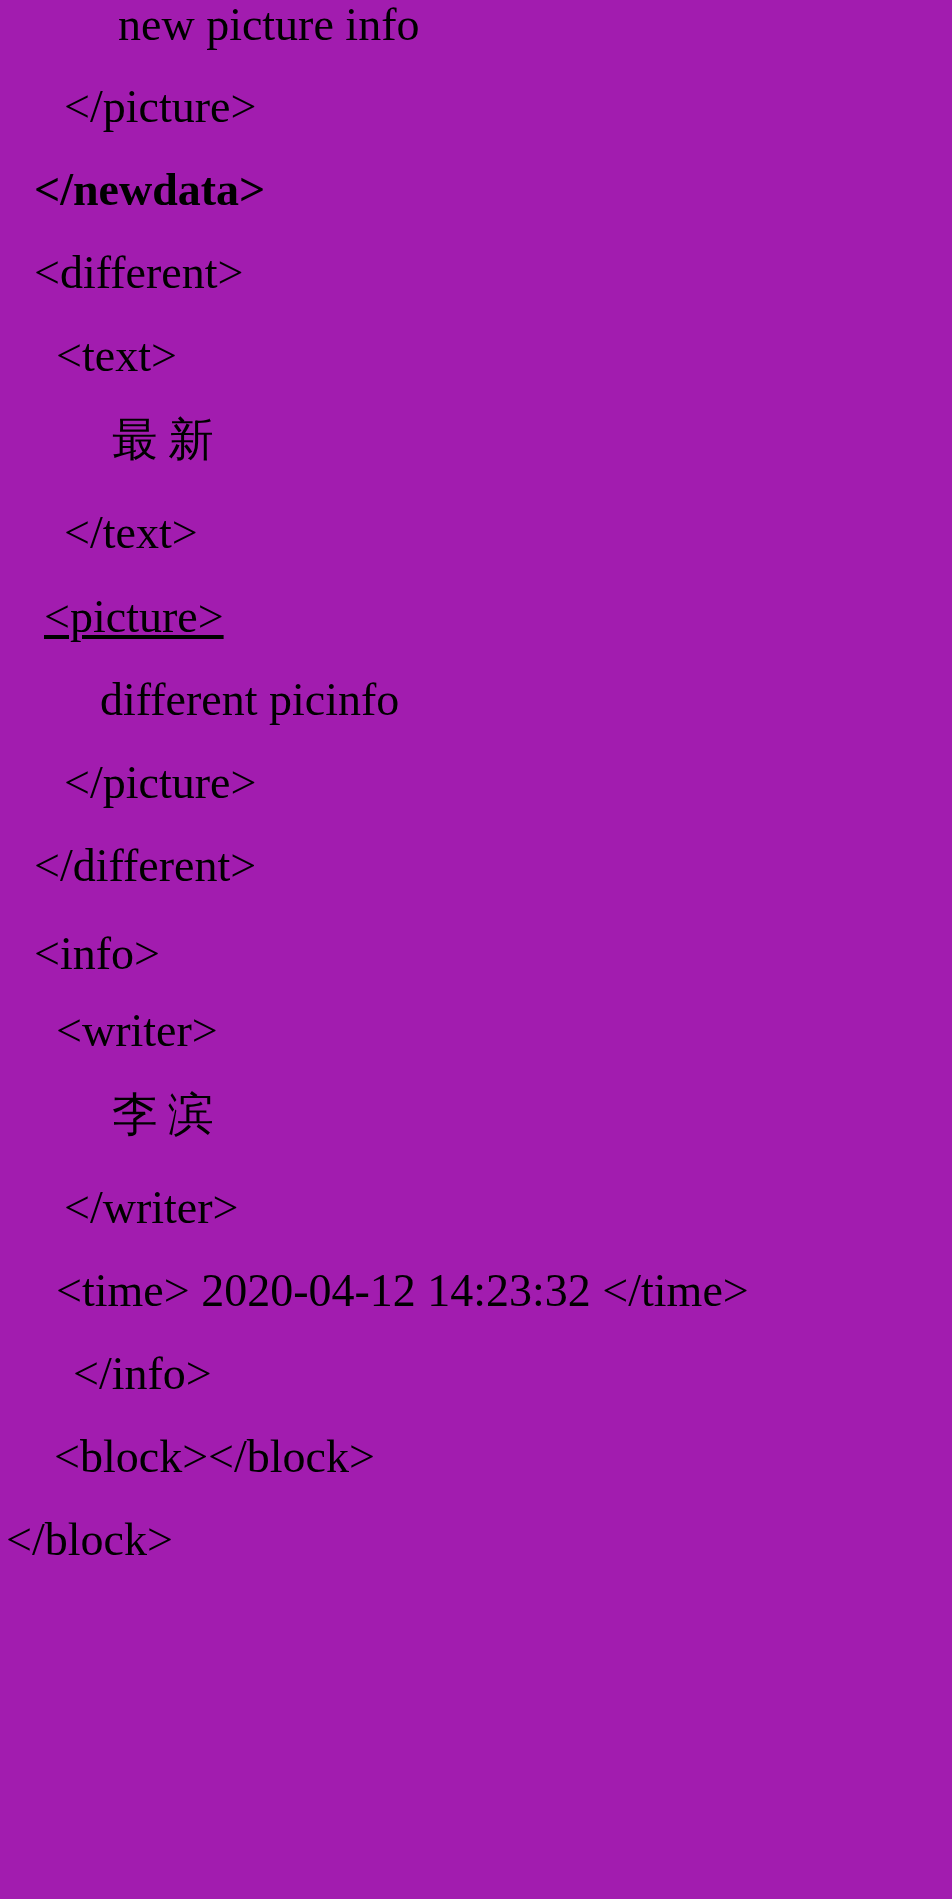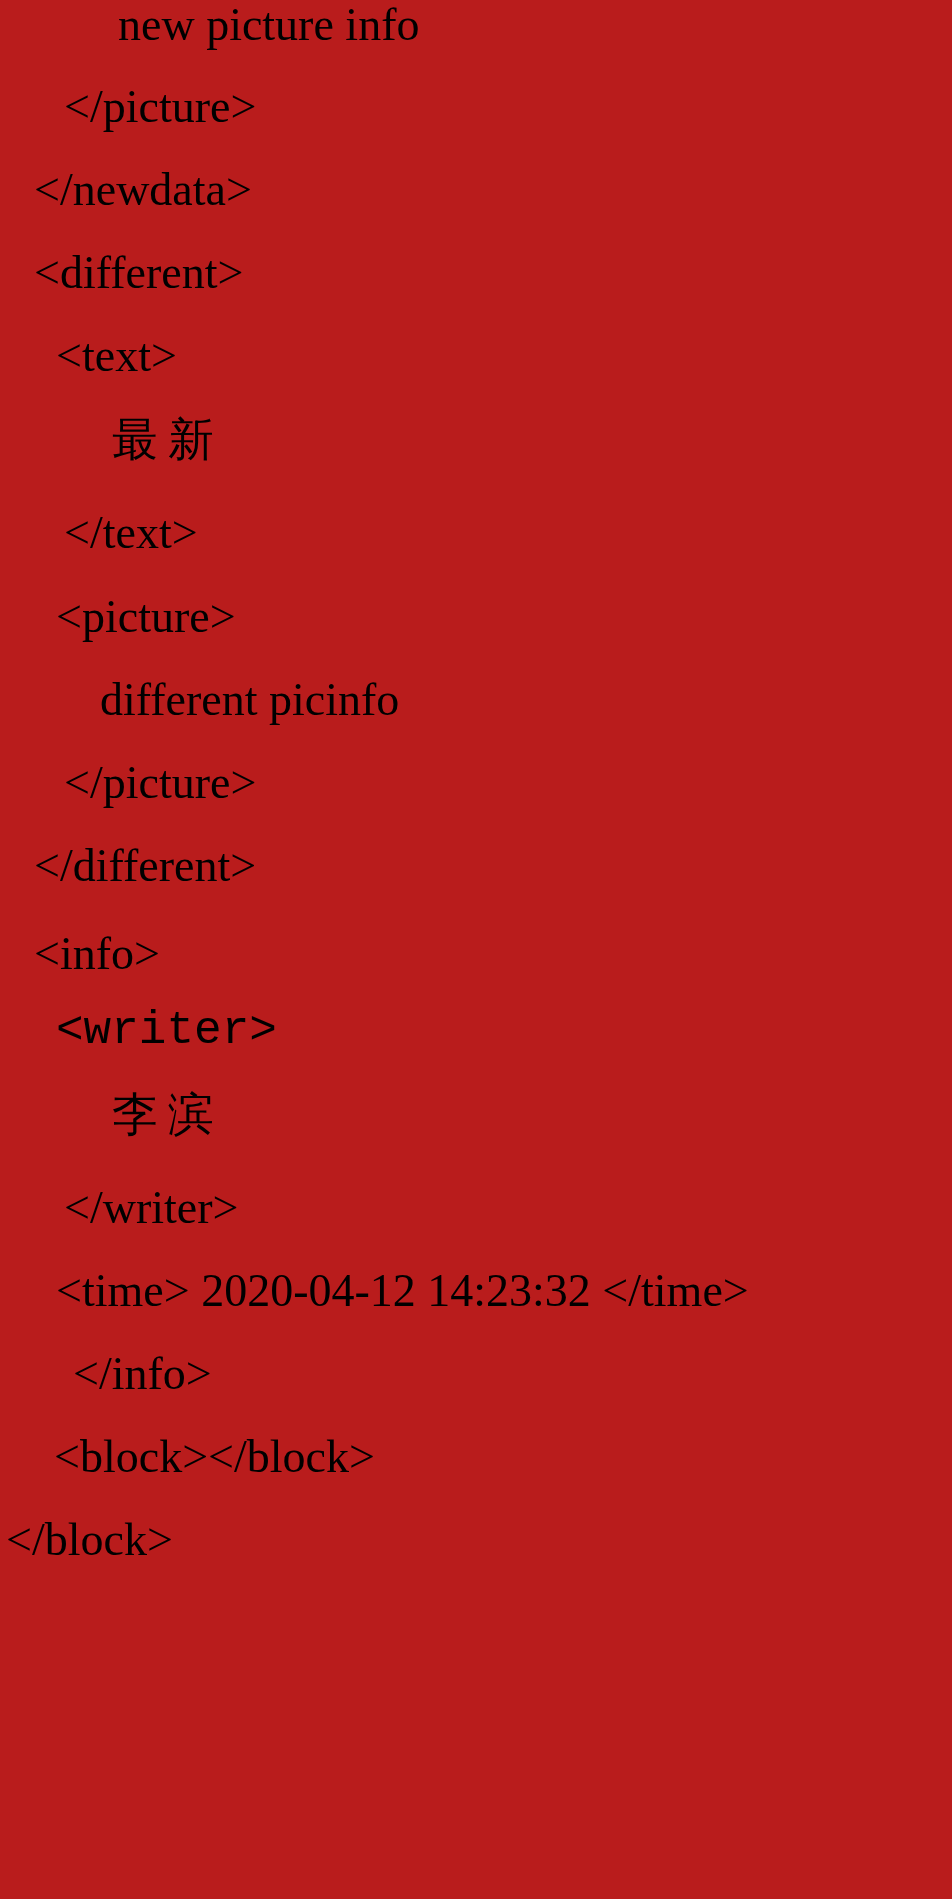--- a/index.html
+++ b/index.html
@@ -4,21 +4,21 @@
 <style>
   html, body {
     margin: 0;
     padding: 0;
     background: #ffffff;
   }
   #page {
     position: relative;
     width: 952px;
     height: 1899px;
-    background: #b91c1c;
+    background: #a21caf;
     overflow: hidden;
     font-family: "Liberation Serif", "DejaVu Serif", serif;
     color: #000000;
   }
   .code-line {
     position: absolute;
     white-space: pre;
     font-size: 46px;
     line-height: 50px;
     letter-spacing: 0px;
@@ -31,31 +31,31 @@
     margin-left: 8px;
   }
 </style>
 </head>
 <body>
 
 <div id="page">
   <div id="code-listing">
       <div class="code-line" style="left: 118px; top: 0px;">new picture info</div>
       <div class="code-line" style="left: 64px; top: 82px;">&lt;/picture&gt;</div>
-      <div class="code-line" style="left: 34px; top: 165px;">&lt;/newdata&gt;</div>
+      <div class="code-line" style="left: 34px; top: 165px; font-weight: bold;">&lt;/newdata&gt;</div>
       <div class="code-line" style="left: 34px; top: 248px;">&lt;different&gt;</div>
       <div class="code-line" style="left: 56px; top: 331px;">&lt;text&gt;</div>
       <div class="code-line cjk" style="left: 104px; top: 414px;">最新</div>
       <div class="code-line" style="left: 64px; top: 508px;">&lt;/text&gt;</div>
-      <div class="code-line" style="left: 56px; top: 592px;">&lt;picture&gt;</div>
+      <div class="code-line" style="left: 44px; top: 592px; text-decoration: underline;">&lt;picture&gt;</div>
       <div class="code-line" style="left: 100px; top: 675px;">different picinfo</div>
       <div class="code-line" style="left: 64px; top: 758px;">&lt;/picture&gt;</div>
       <div class="code-line" style="left: 34px; top: 841px;">&lt;/different&gt;</div>
       <div class="code-line" style="left: 34px; top: 929px;">&lt;info&gt;</div>
-      <div class="code-line" style="left: 56px; top: 1006px; font-family: Liberation Mono, monospace;">&lt;writer&gt;</div>
+      <div class="code-line" style="left: 56px; top: 1006px;">&lt;writer&gt;</div>
       <div class="code-line cjk" style="left: 104px; top: 1089px;">李滨</div>
       <div class="code-line" style="left: 64px; top: 1183px;">&lt;/writer&gt;</div>
       <div class="code-line" style="left: 56px; top: 1266px; text-align: center;">&lt;time&gt; 2020-04-12 14:23:32 &lt;/time&gt;</div>
       <div class="code-line" style="left: 34px; top: 1349px; margin-left: 39px;">&lt;/info&gt;</div>
       <div class="code-line" style="left: 34px; top: 1432px; margin-left: 20px;">&lt;block&gt;&lt;/block&gt;</div>
       <div class="code-line" style="left: 6px; top: 1515px;">&lt;/block&gt;</div>
     </div>
 </div>
 
 </body></html>

